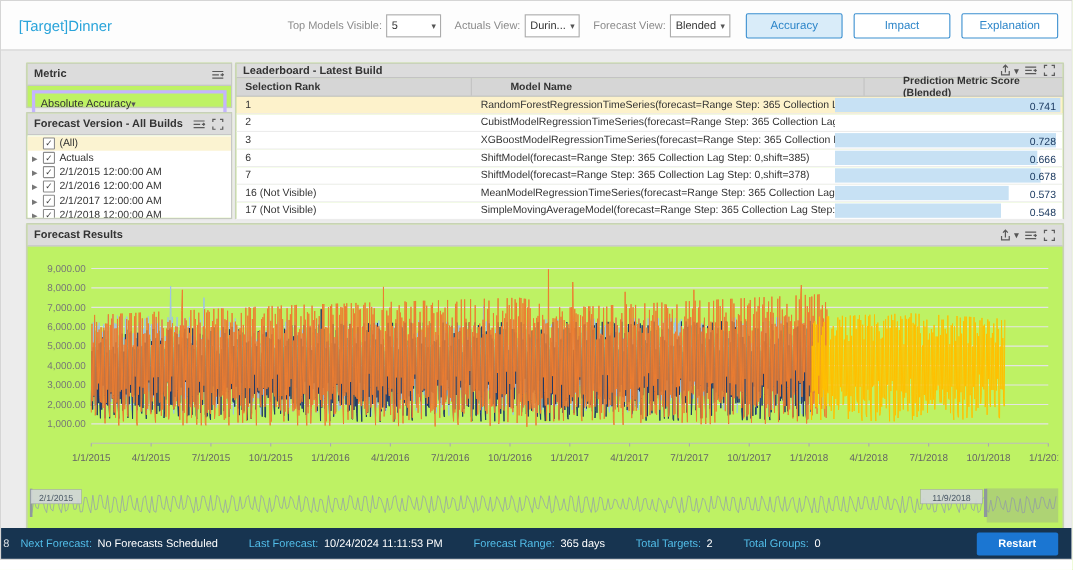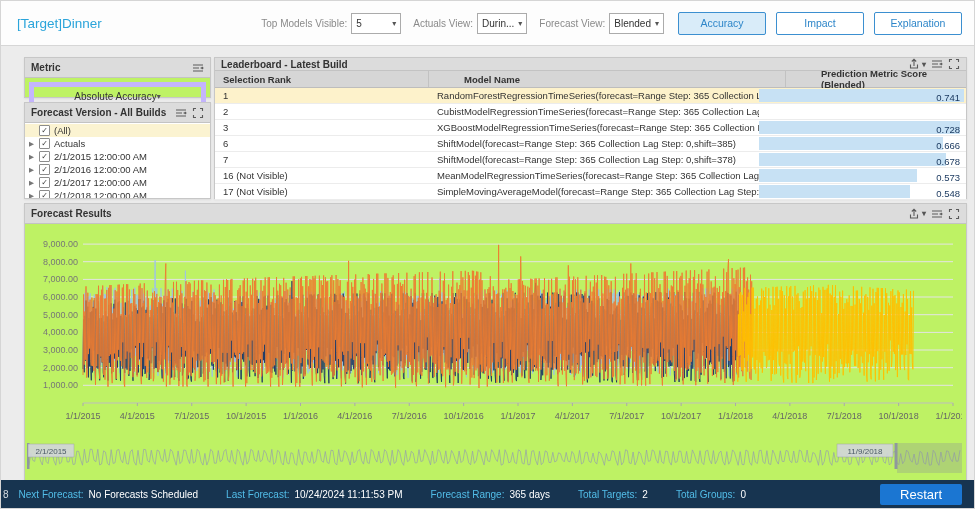--- a/index.html
+++ b/index.html
@@ -24,22 +24,22 @@
   .workspace{position:absolute;top:44px;bottom:28px;left:0;right:0;background:#ececec;border-top:1px solid #d6d6d6;}
   .panel{position:absolute;background:#bef264;border:1px solid #c7c7c7;box-sizing:border-box;box-shadow:0 1px 2px rgba(0,0,0,.07);}
   .panel-hd{height:19px;background:#dcdcdc;border-bottom:1px solid #c3c3c3;display:flex;align-items:center;
     padding:0 6px;font-size:10px;font-weight:bold;color:#333;}
   .hd-icons{margin-left:auto;display:flex;align-items:center;gap:5px;}
   svg.icon{width:12px;height:12px;display:block;stroke:#5a5a5a;fill:none;stroke-width:1.1;cursor:pointer;}
   .icon-caret{font-size:8px;color:#555;margin-left:-3px;cursor:pointer;}
 
   
   .metric-panel{left:23px;top:11px;width:187px;height:41px;}
-  .dropdown{margin:4px;height:18px;border:5px solid #c4b5fd;display:flex;align-items:center;
-    justify-content:center;padding:0 5px;font-size:10px;color:#333;cursor:default;}
+  .dropdown{margin:4px;height:18px;border:3px solid #c4b5fd;display:flex;align-items:center;
+    justify-content:flex-start;padding:0 5px;font-size:10px;color:#333;cursor:default;}
 
   
   .version-panel{left:23px;top:56px;width:187px;height:97px;display:flex;flex-direction:column;}
   .tree-body{flex:1;overflow:hidden;background:#fff;padding-top:1px;}
   .tree-row{display:flex;align-items:center;height:13px;padding-left:4px;cursor:pointer;}
   .tree-row.selected{background:#fbf3d1;}
   .tree-caret{width:10px;font-size:6.5px;color:#777;flex:0 0 10px;}
   .checkbox{width:9px;height:9px;border:1px solid #8c8c8c;background:#fff;font-size:8px;line-height:9px;
     text-align:center;color:#3c3c3c;margin-right:4px;flex:0 0 9px;border-radius:1px;}
   .tree-label{font-size:9.5px;color:#333;white-space:nowrap;}
@@ -70,21 +70,21 @@
   .mini-labels{position:relative;height:13px;}
   .mini-label{position:absolute;top:1px;transform:translateX(-50%);font-size:9px;color:#6c6c6c;white-space:nowrap;}
 
   
   .status-bar{position:absolute;left:0;right:0;bottom:0;height:28px;background:#173450;display:flex;align-items:center;}
   .edge-text{color:#d7dde2;font-size:10px;margin:0 10px 0 2px;}
   .status-item{display:flex;align-items:center;gap:5px;margin-right:28px;}
   .st-label{font-size:10px;color:#52bde8;}
   .st-value{font-size:10px;color:#fff;}
   .restart-btn{margin-left:auto;margin-right:12px;background:#1b76d2;color:#fff;border:none;border-radius:2px;
-    height:21px;padding:0 20px;font-size:13px;font-family:"Liberation Sans",sans-serif;cursor:pointer;}
+    height:21px;padding:0 20px;font-size:10px;font-family:"Liberation Sans",sans-serif;cursor:pointer;font-weight:bold;}
 </style>
 </head>
 <body>
 
 <div class="app">
 
   <div class="top-header">
     <span class="app-title">[Target]Dinner</span>
     <div class="hdr-right">
       <div id="hdr-controls" style="display:flex;align-items:center;gap:12px;">

